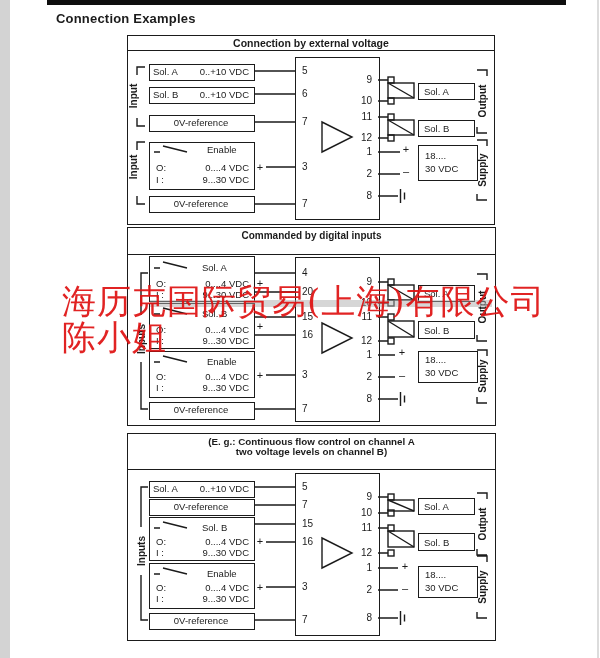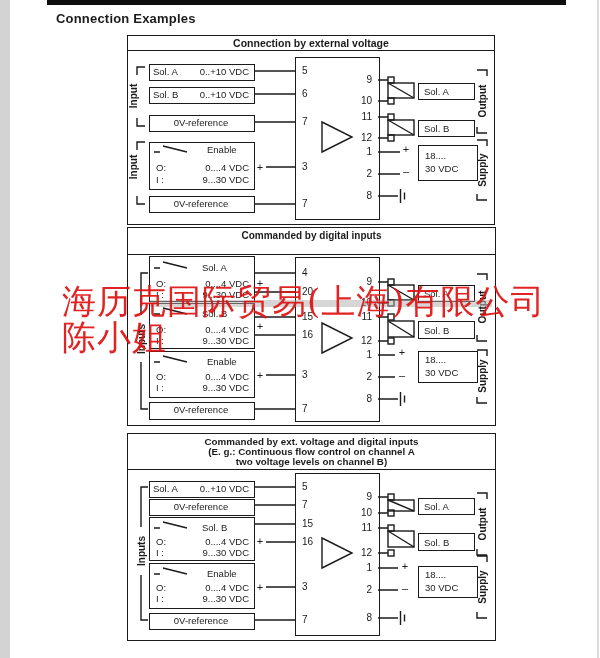--- a/index.html
+++ b/index.html
@@ -52,21 +52,20 @@
 <div class="abs frame t1" style="left:127px;top:35px;width:366px;height:188px;">
   <div class="titlebar">Connection by external voltage</div>
 </div>
 <div class="abs frame t2" style="left:127px;top:227px;width:367px;height:197px;">
   <div class="titlebar">
     <div>Commanded by digital inputs</div>
   </div>
 </div>
 <div class="abs frame t3" style="left:127px;top:433px;width:367px;height:206px;">
   <div class="titlebar">
-    <div>Commanded by ext. voltage and digital inputs</div>
     <div>(E. g.: Continuous flow control on channel A</div>
     <div>two voltage levels on channel B)</div>
   </div>
 </div>
 
 <div class="abs box" style="left:295px;top:57px;width:83px;height:161px;"></div>
 <div class="abs box" style="left:295px;top:257px;width:83px;height:163px;"></div>
 <div class="abs box" style="left:295px;top:473px;width:83px;height:161px;"></div>
 
 <svg id="wiring" class="abs" width="600" height="658" viewBox="0 0 600 658">

